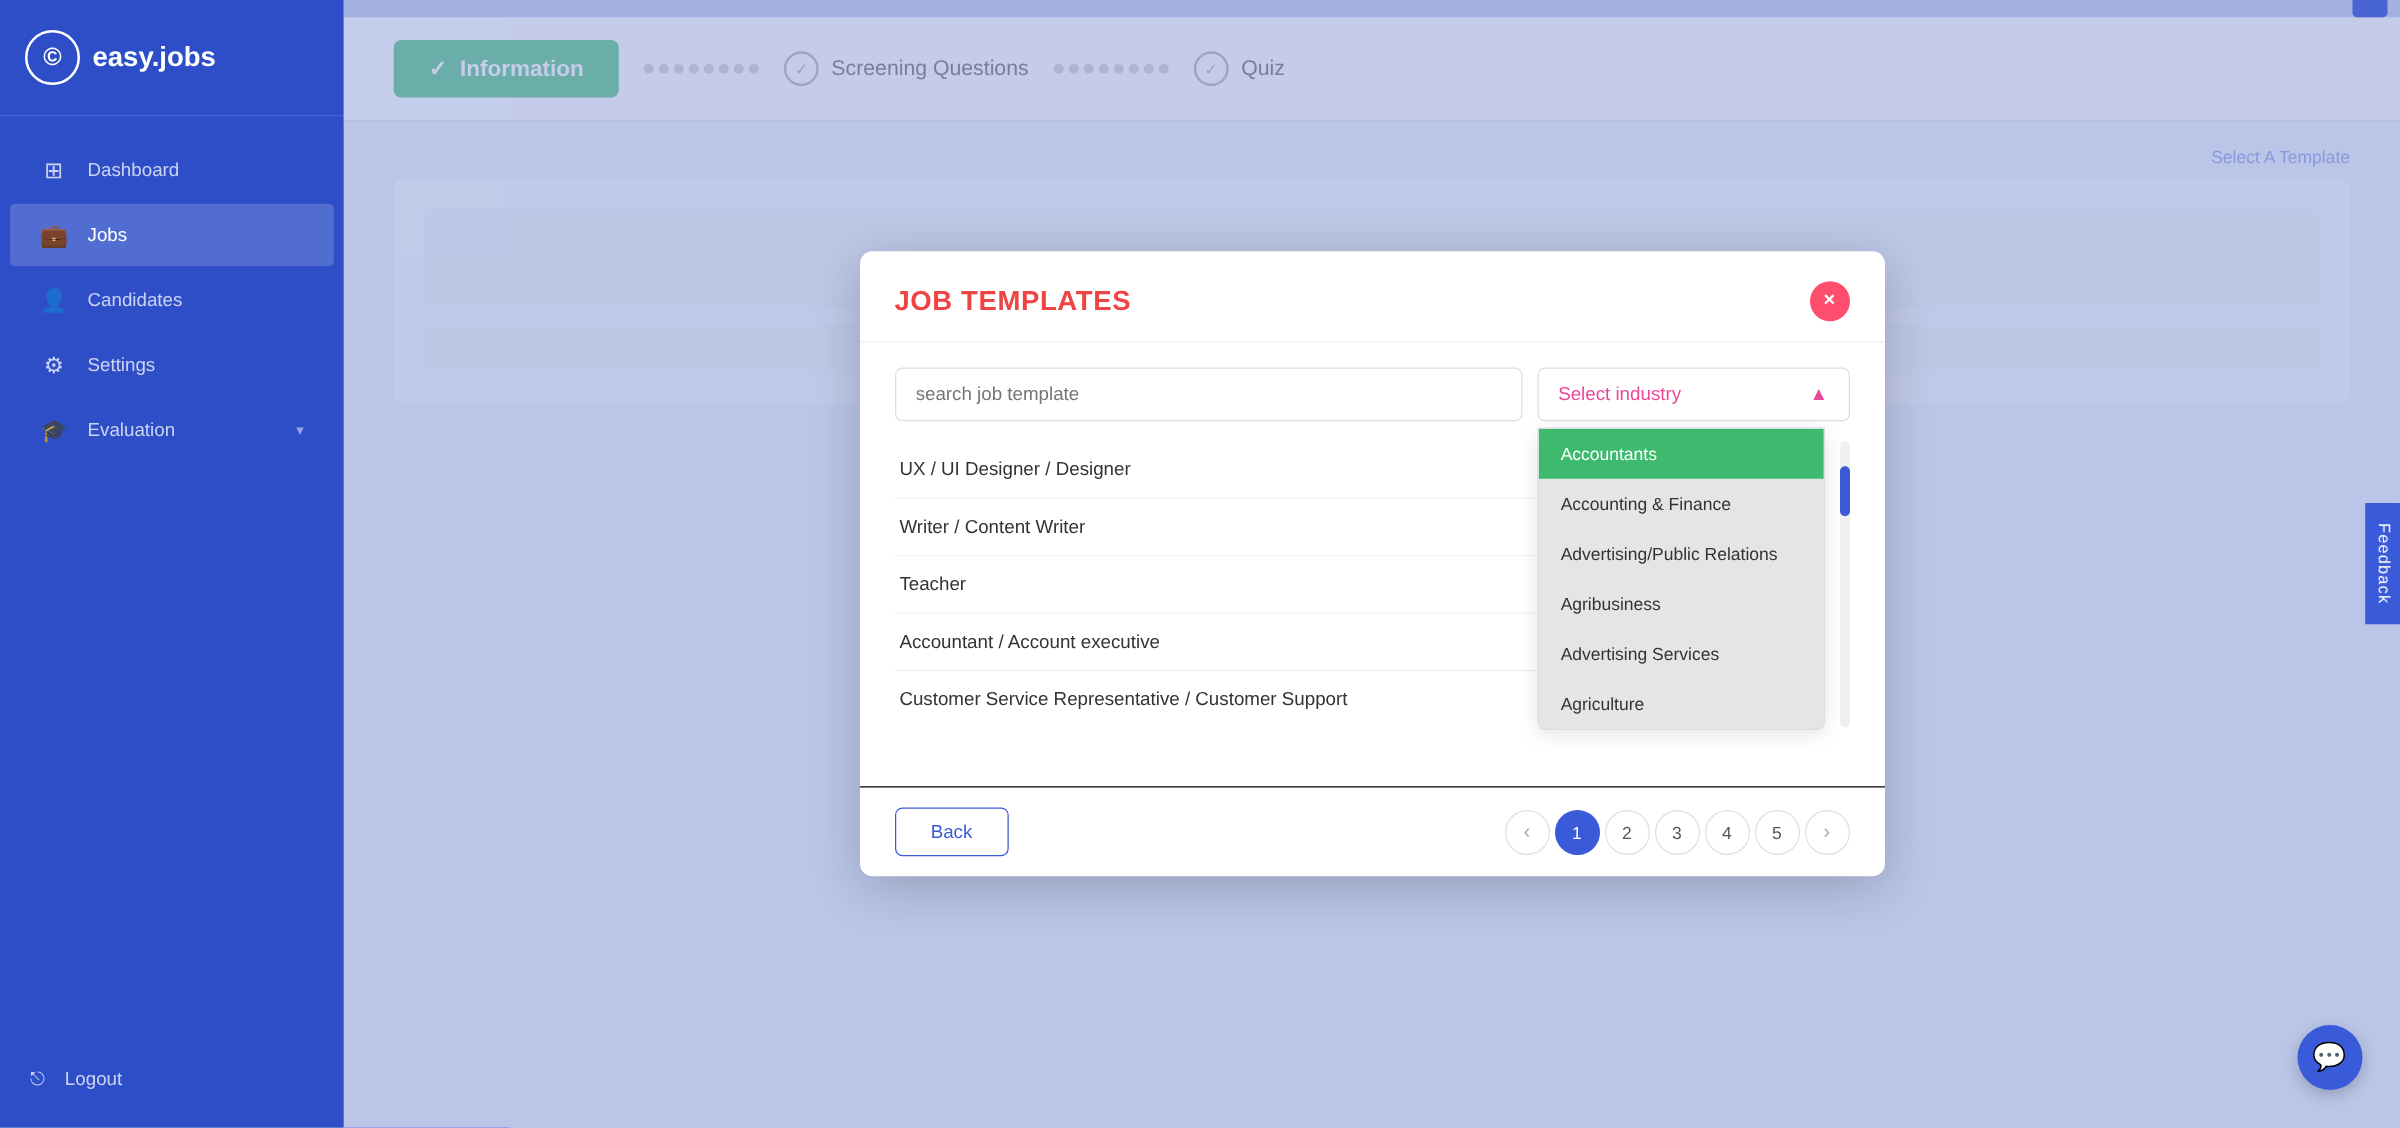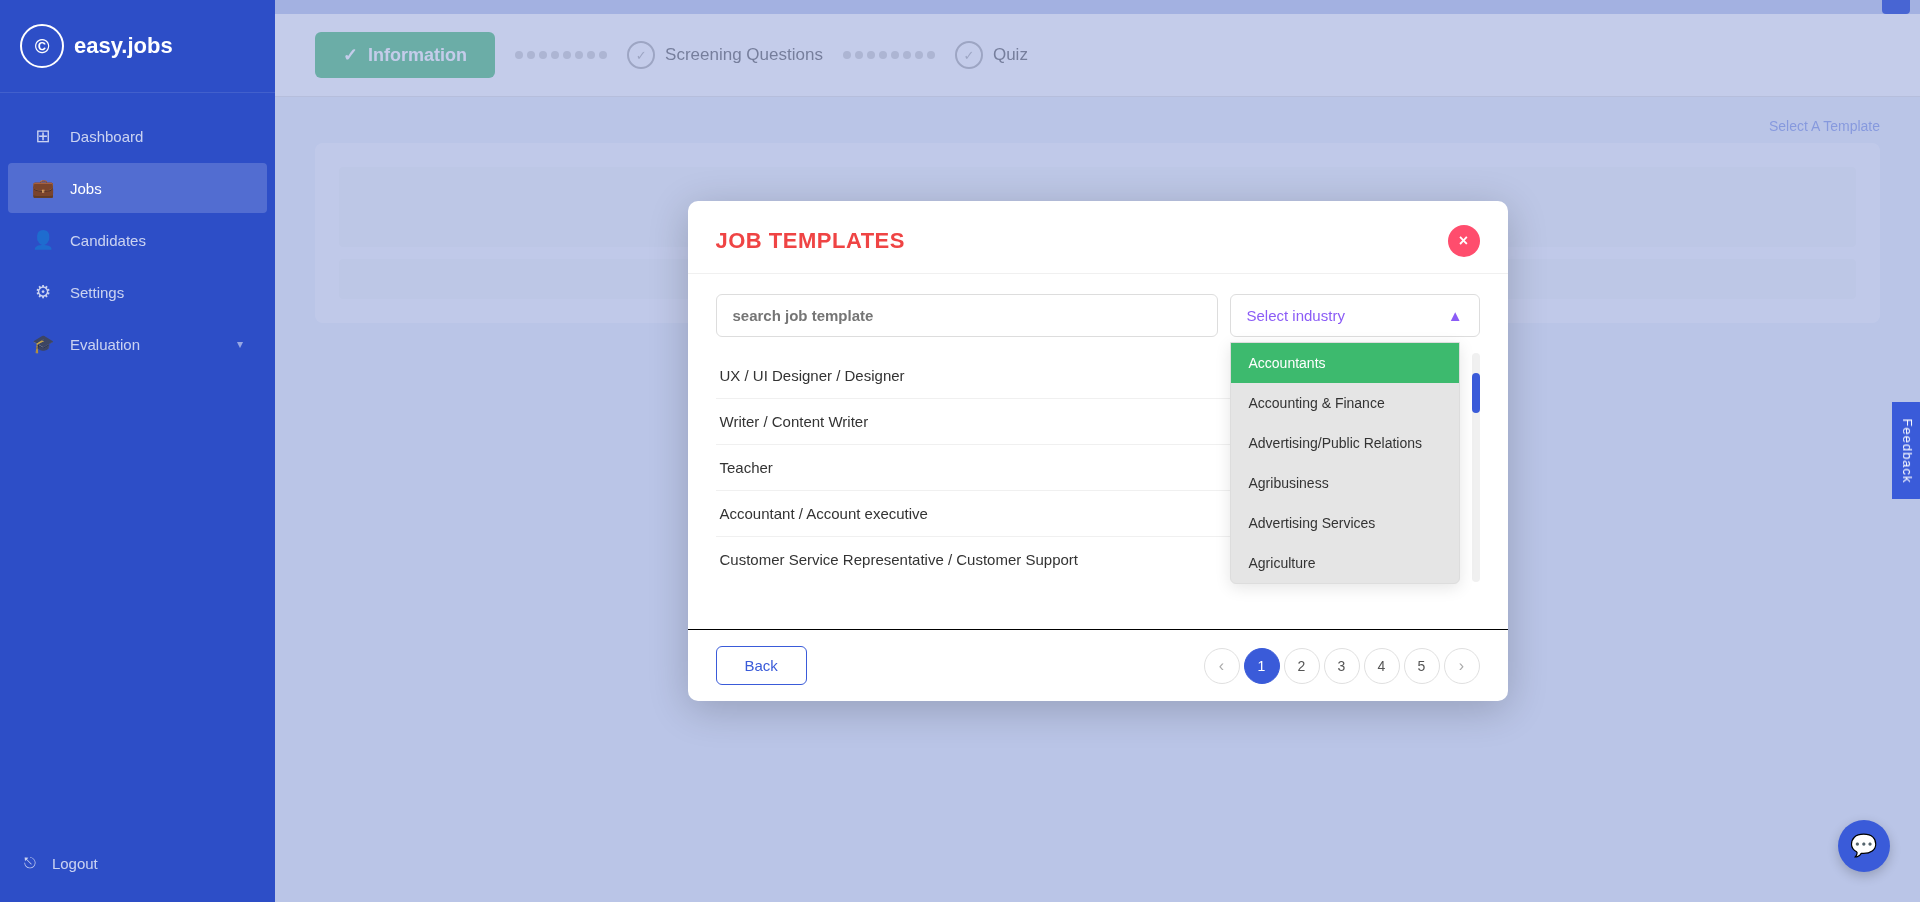--- a/index.html
+++ b/index.html
@@ -224,33 +224,32 @@
       position: relative;
     }
     .search-input {
       flex: 1;
       border: 1px solid #ddd;
       border-radius: 6px;
       padding: 12px 16px;
       font-size: 15px;
       color: #aaa;
       outline: none;
-      font-weight: bold;
     }
     .industry-select-wrapper {
       position: relative;
       width: 250px;
     }
     .industry-select-btn {
       width: 100%;
       border: 1px solid #ddd;
       border-radius: 6px;
       padding: 12px 16px;
       font-size: 15px;
-      color: #8b5cf6;
+      color: #ec4899;
       background: white;
       cursor: pointer;
       display: flex;
       justify-content: space-between;
     }
     .dropdown-list {
       position: absolute;
       top: 48px;
       left: 0;
       width: 230px;

